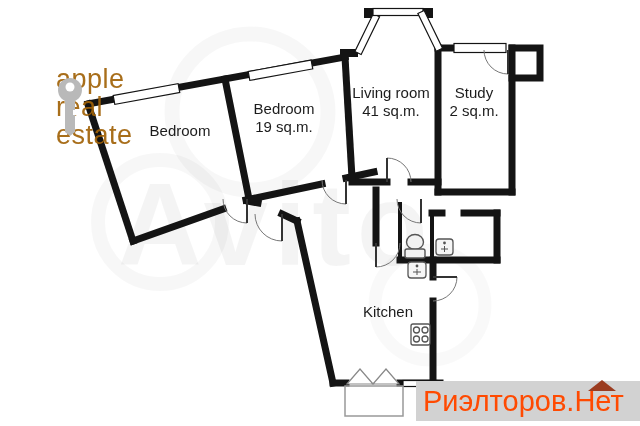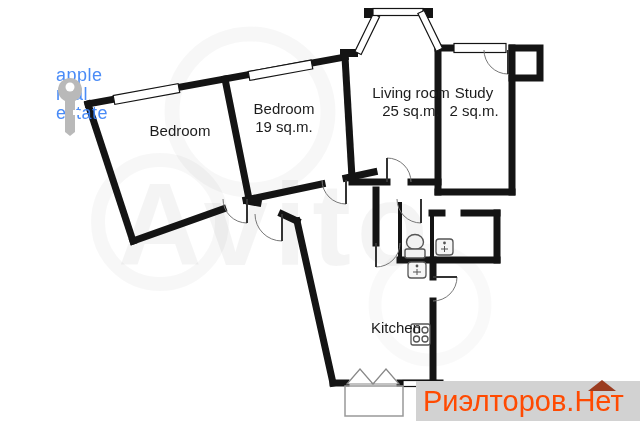--- a/index.html
+++ b/index.html
@@ -10,21 +10,21 @@
   .stage svg{position:absolute;left:0;top:0;}
   .room-label{
     position:absolute;transform:translateX(-50%);
     text-align:center;color:#1c1c1c;font-size:15px;line-height:1.22;
     white-space:nowrap;
   }
   .agency-watermark{
     position:absolute;left:56px;top:66px;display:flex;gap:8px;
     color:#b4b4b4;opacity:.92;align-items:flex-start;
   }
-  .agency-text{font-size:18px;line-height:1.0;letter-spacing:.5px;color:#3b82f6;}
+  .agency-text{font-size:27px;line-height:1.0;letter-spacing:.5px;color:#a16207;}
   .agency-text div{margin-bottom:1px;}
   .avito-watermark{
     position:absolute;left:118px;top:158px;font-size:116px;font-weight:bold;
     color:rgba(0,0,0,0.045);letter-spacing:6px;
   }
   .listing-banner{
     position:absolute;left:405px;top:381px;width:235px;height:40px;
     background:#d2d2d2;overflow:visible;margin-left:11px;
   }
   .listing-banner .banner-text{
@@ -178,29 +178,29 @@
     </div>
   </div>
 
   <div class="room-label" style="left:180px;top:122px;">
     <div>Bedroom</div>
   </div>
   <div class="room-label" style="left:284px;top:100px;">
     <div>Bedroom</div>
     <div>19 sq.m.</div>
   </div>
-  <div class="room-label" style="left:411px;top:84px;">
+  <div class="room-label" style="left:391px;top:84px;">
     <div>Living room</div>
-    <div>25 sq.m.</div>
+    <div>41 sq.m.</div>
   </div>
   <div class="room-label" style="left:474px;top:84px;">
     <div>Study</div>
     <div>2 sq.m.</div>
   </div>
-  <div class="room-label" style="left:396px;top:303px;margin-top:16px;">
+  <div class="room-label" style="left:388px;top:303px;">
     <div>Kitchen</div>
   </div>
 
   <div class="listing-banner">
     <div class="roof-icon"></div>
     <div class="banner-text">Риэлторов.Нет</div>
   </div>
 
 </div>
 

